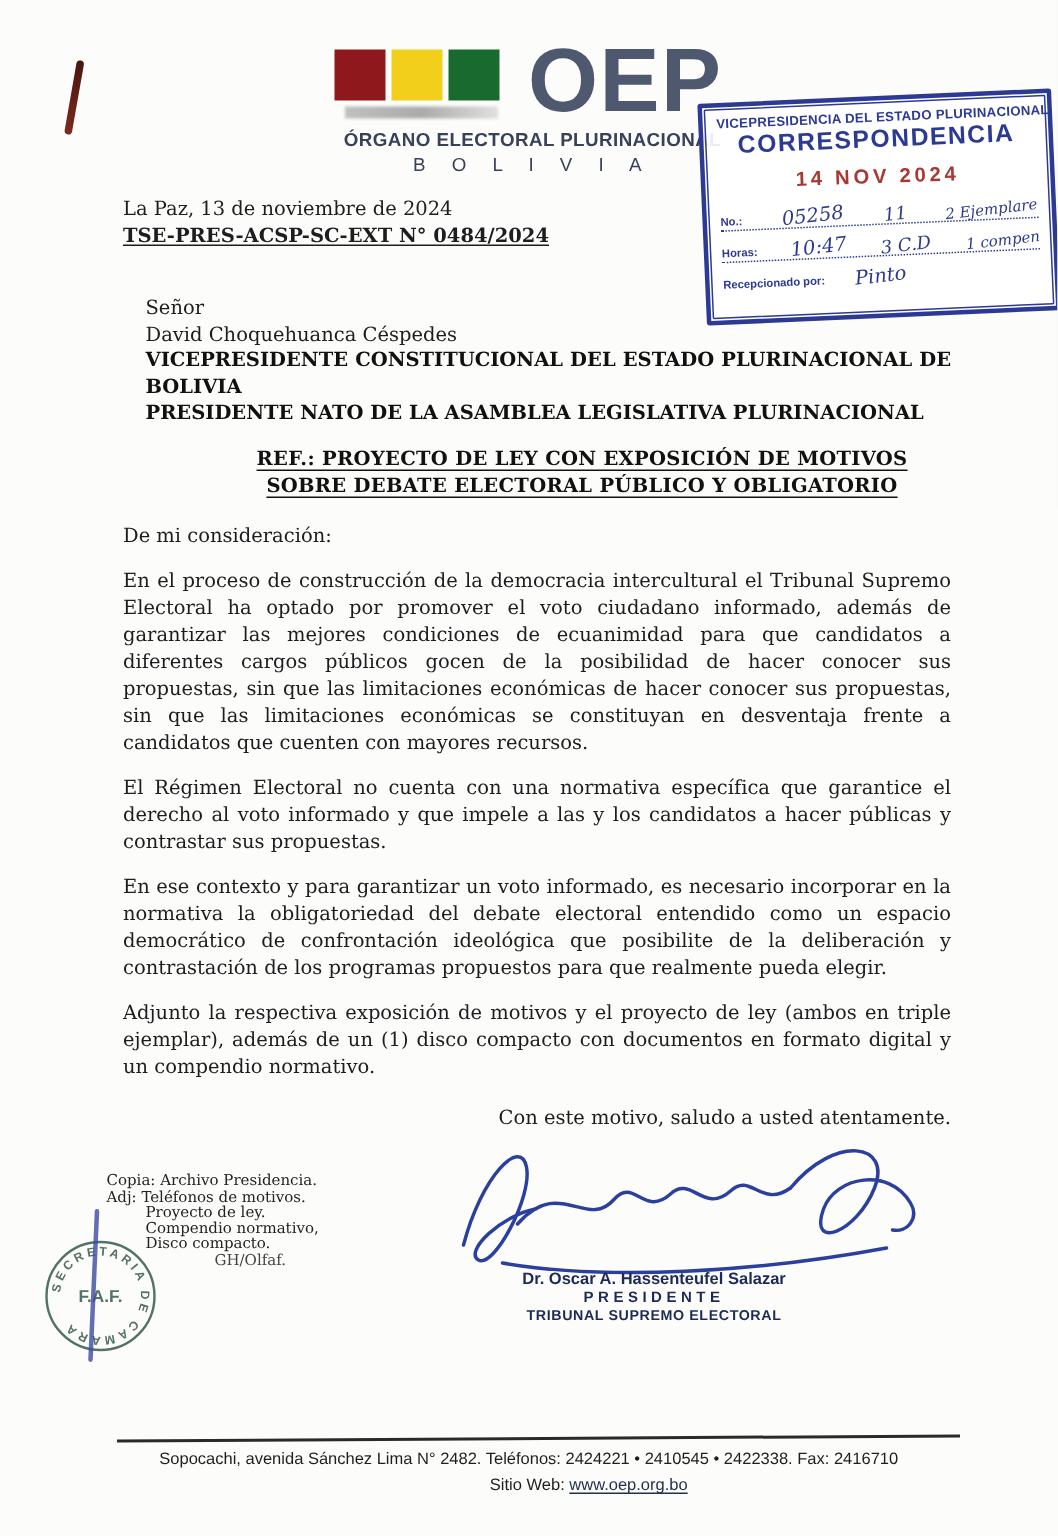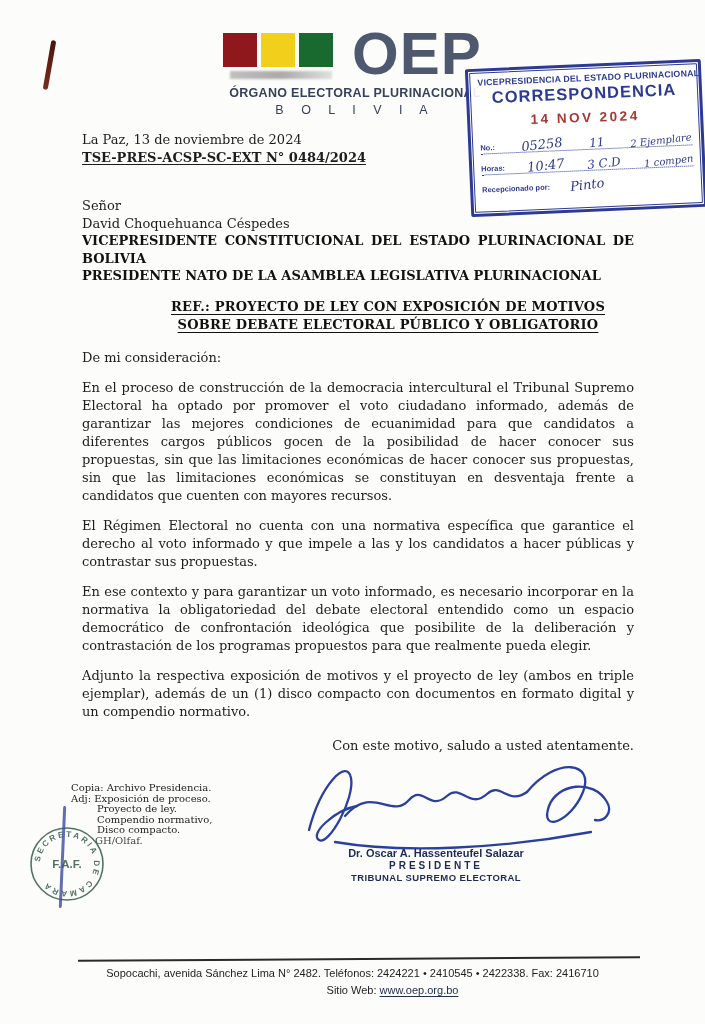--- a/index.html
+++ b/index.html
@@ -40,34 +40,34 @@
   .s-label{font-size:7.5px;font-weight:700;white-space:nowrap;padding-bottom:1px;}
   .hand{font-family:"DejaVu Serif",serif;font-style:italic;color:var(--handwriting_ink);
     display:inline-block;transform:rotate(-4deg);line-height:1;}
   .hw-lg{font-size:13px;} .hw-md{font-size:12px;} .hw-sm{font-size:10px;white-space:nowrap;}
 
   
   .content{position:absolute;left:82px;top:131px;width:552px;font-size:13px;line-height:18px;}
   .place-date{white-space:nowrap;}
   .ref-number{font-weight:700;text-decoration:underline;text-underline-offset:2px;white-space:nowrap;}
   .addressee{margin-top:30px;}
-  .addr-line{line-height:17.5px;}
+  .addr-line{line-height:17.5px;margin-left:15px;}
   .addr-bold{font-weight:700;color:#111;}
   .addr-just{text-align:justify;text-align-last:justify;}
   .present u{text-underline-offset:2px;}
   .subject{margin:13px 0 0 60px;width:492px;text-align:center;font-weight:700;color:#111;}
   .subject div{text-decoration:underline;text-underline-offset:2.5px;line-height:18px;letter-spacing:.2px;}
   .greeting{margin-top:15px;}
   .para{margin-top:12px;text-align:justify;}
   .closing{margin-top:16px;text-align:right;}
 
   
   .copy-block{position:absolute;left:71px;top:783px;font-size:10px;line-height:10.5px;color:#222;}
   .copy-indent{padding-left:26px;}
-  .copy-initials{padding-left:24px;opacity:.85;}
+  .copy-initials{padding-left:24px;opacity:.85;margin-left:48px;}
 
   
   .round-stamp{position:absolute;left:22px;top:819px;width:90px;height:90px;opacity:.88;}
   .pen-line{position:absolute;left:61px;top:806px;width:2.5px;height:102px;background:#3a4aa0;
     transform:rotate(2.5deg);opacity:.8;border-radius:2px;}
 
   
   .sig-svg{position:absolute;left:295px;top:750px;}
   .sig-block{position:absolute;left:301px;top:831px;width:270px;text-align:center;
     font-family:"Liberation Sans",sans-serif;color:#1c2a55;margin-top:16px;}
@@ -144,21 +144,21 @@
     <div class="greeting">De mi consideración:</div>
     <div class="para">En el proceso de construcción de la democracia intercultural el Tribunal Supremo Electoral ha optado por promover el voto ciudadano informado, además de garantizar las mejores condiciones de ecuanimidad para que candidatos a diferentes cargos públicos gocen de la posibilidad de hacer conocer sus propuestas, sin que las limitaciones económicas de hacer conocer sus propuestas, sin que las limitaciones económicas se constituyan en desventaja frente a candidatos que cuenten con mayores recursos.</div>
     <div class="para">El Régimen Electoral no cuenta con una normativa específica que garantice el derecho al voto informado y que impele a las y los candidatos a hacer públicas y contrastar sus propuestas.</div>
     <div class="para">En ese contexto y para garantizar un voto informado, es necesario incorporar en la normativa la obligatoriedad del debate electoral entendido como un espacio democrático de confrontación ideológica que posibilite de la deliberación y contrastación de los programas propuestos para que realmente pueda elegir.</div>
     <div class="para">Adjunto la respectiva exposición de motivos y el proyecto de ley (ambos en triple ejemplar),  además de un (1) disco compacto con documentos en formato digital y un compendio normativo.</div>
     <div class="closing">Con este motivo,  saludo a usted atentamente.</div>
   </div>
 
   <div class="copy-block">
     <div>Copia: Archivo Presidencia.</div>
-    <div>Adj: Exposición de proceso.</div>
+    <div>Adj: Teléfonos de motivos.</div>
     <div class="copy-indent">Proyecto de ley.</div>
     <div class="copy-indent">Compendio normativo,</div>
     <div class="copy-indent">Disco compacto.</div>
     <div class="copy-initials">GH/Olfaf.</div>
   </div>
 
   <svg class="round-stamp" width="90" height="90" viewBox="0 0 90 90">
     <circle cx="45" cy="45" r="36" fill="none" stroke="#3c5f52" stroke-width="1.6"></circle>
     <defs>
       <path id="ringPath" d="M45,45 m-27,0 a27,27 0 1,1 54,0 a27,27 0 1,1 -54,0"></path>

